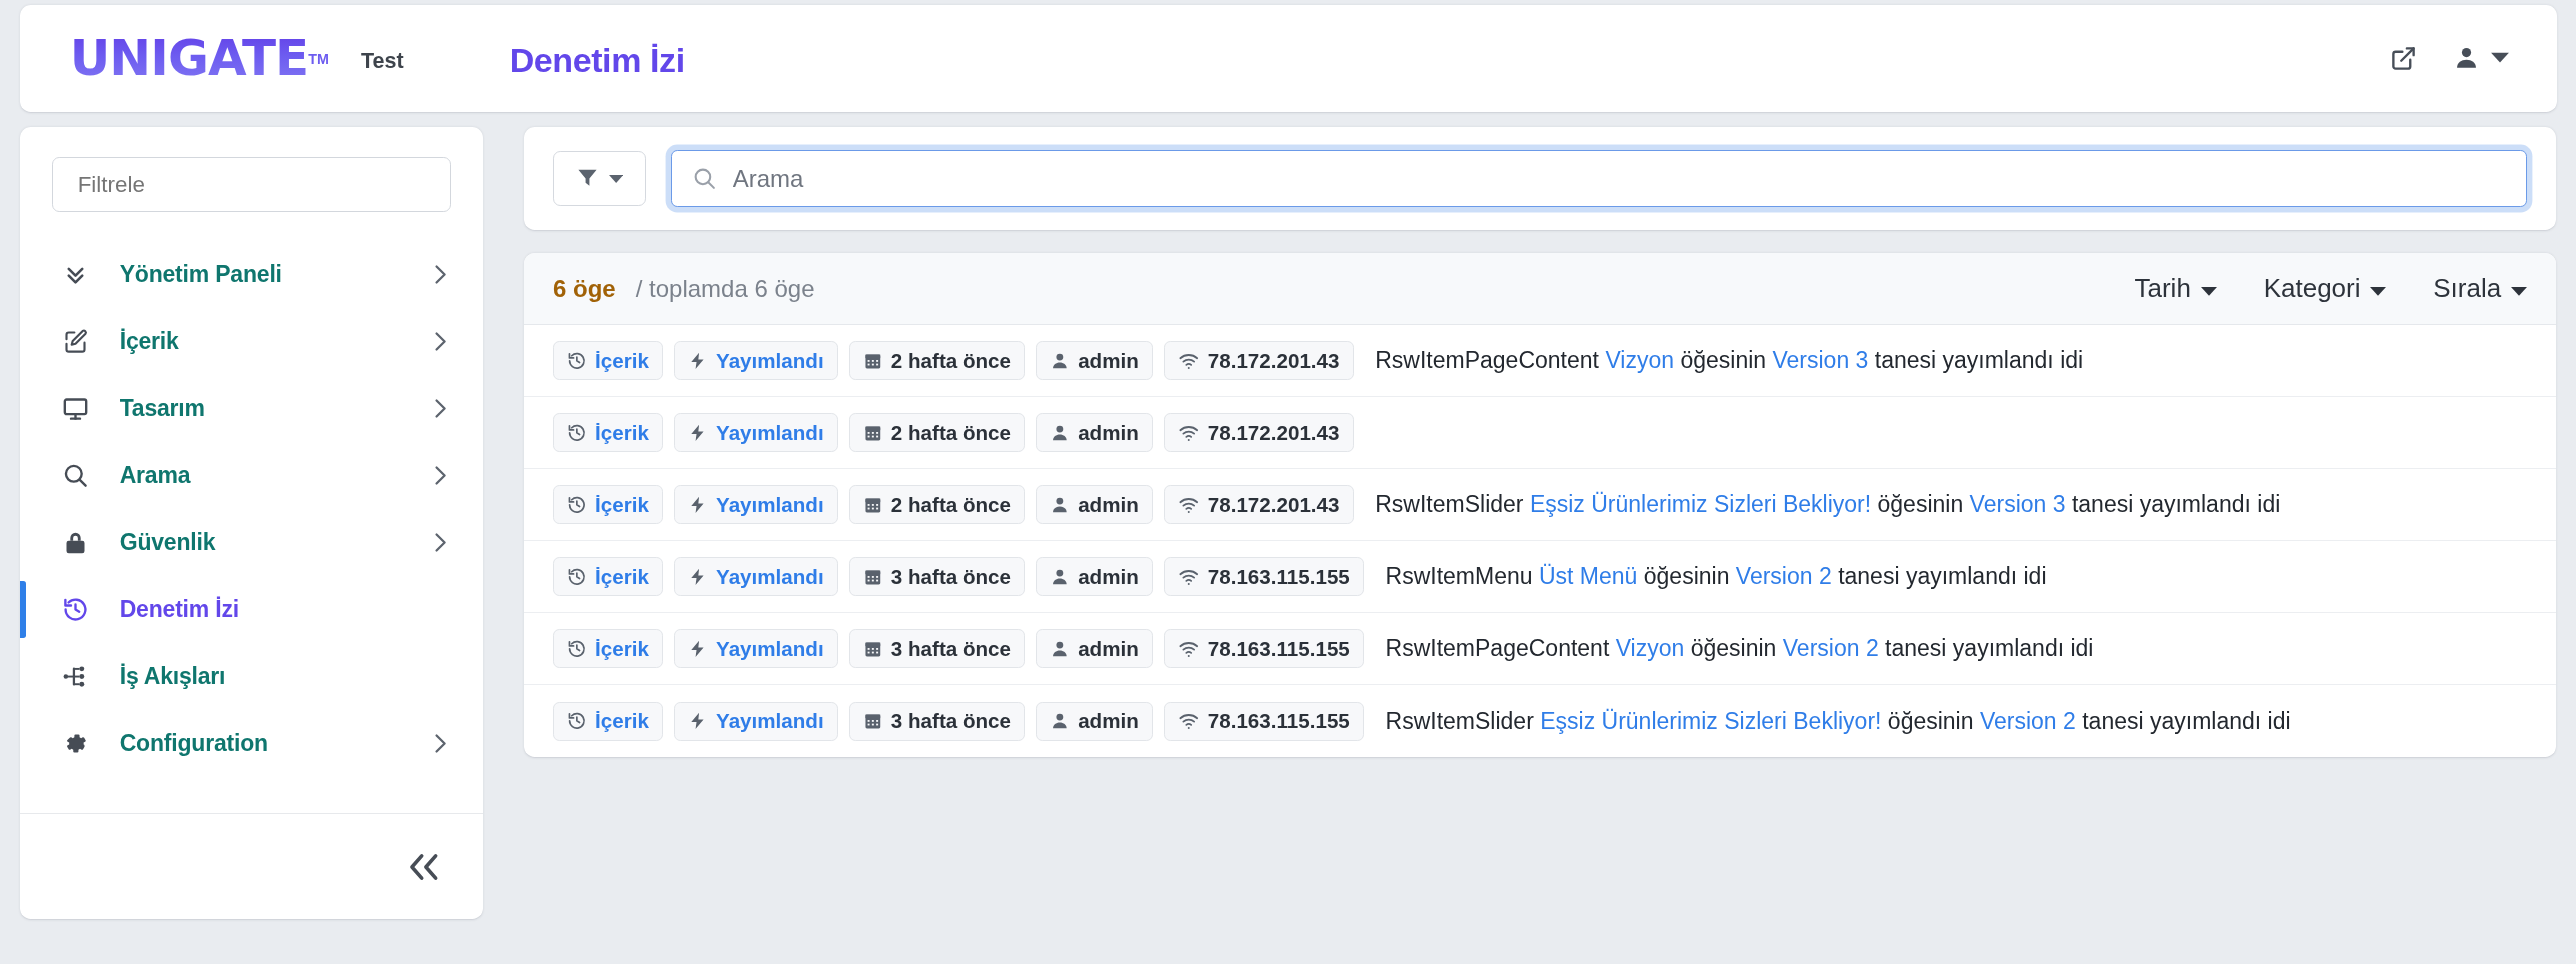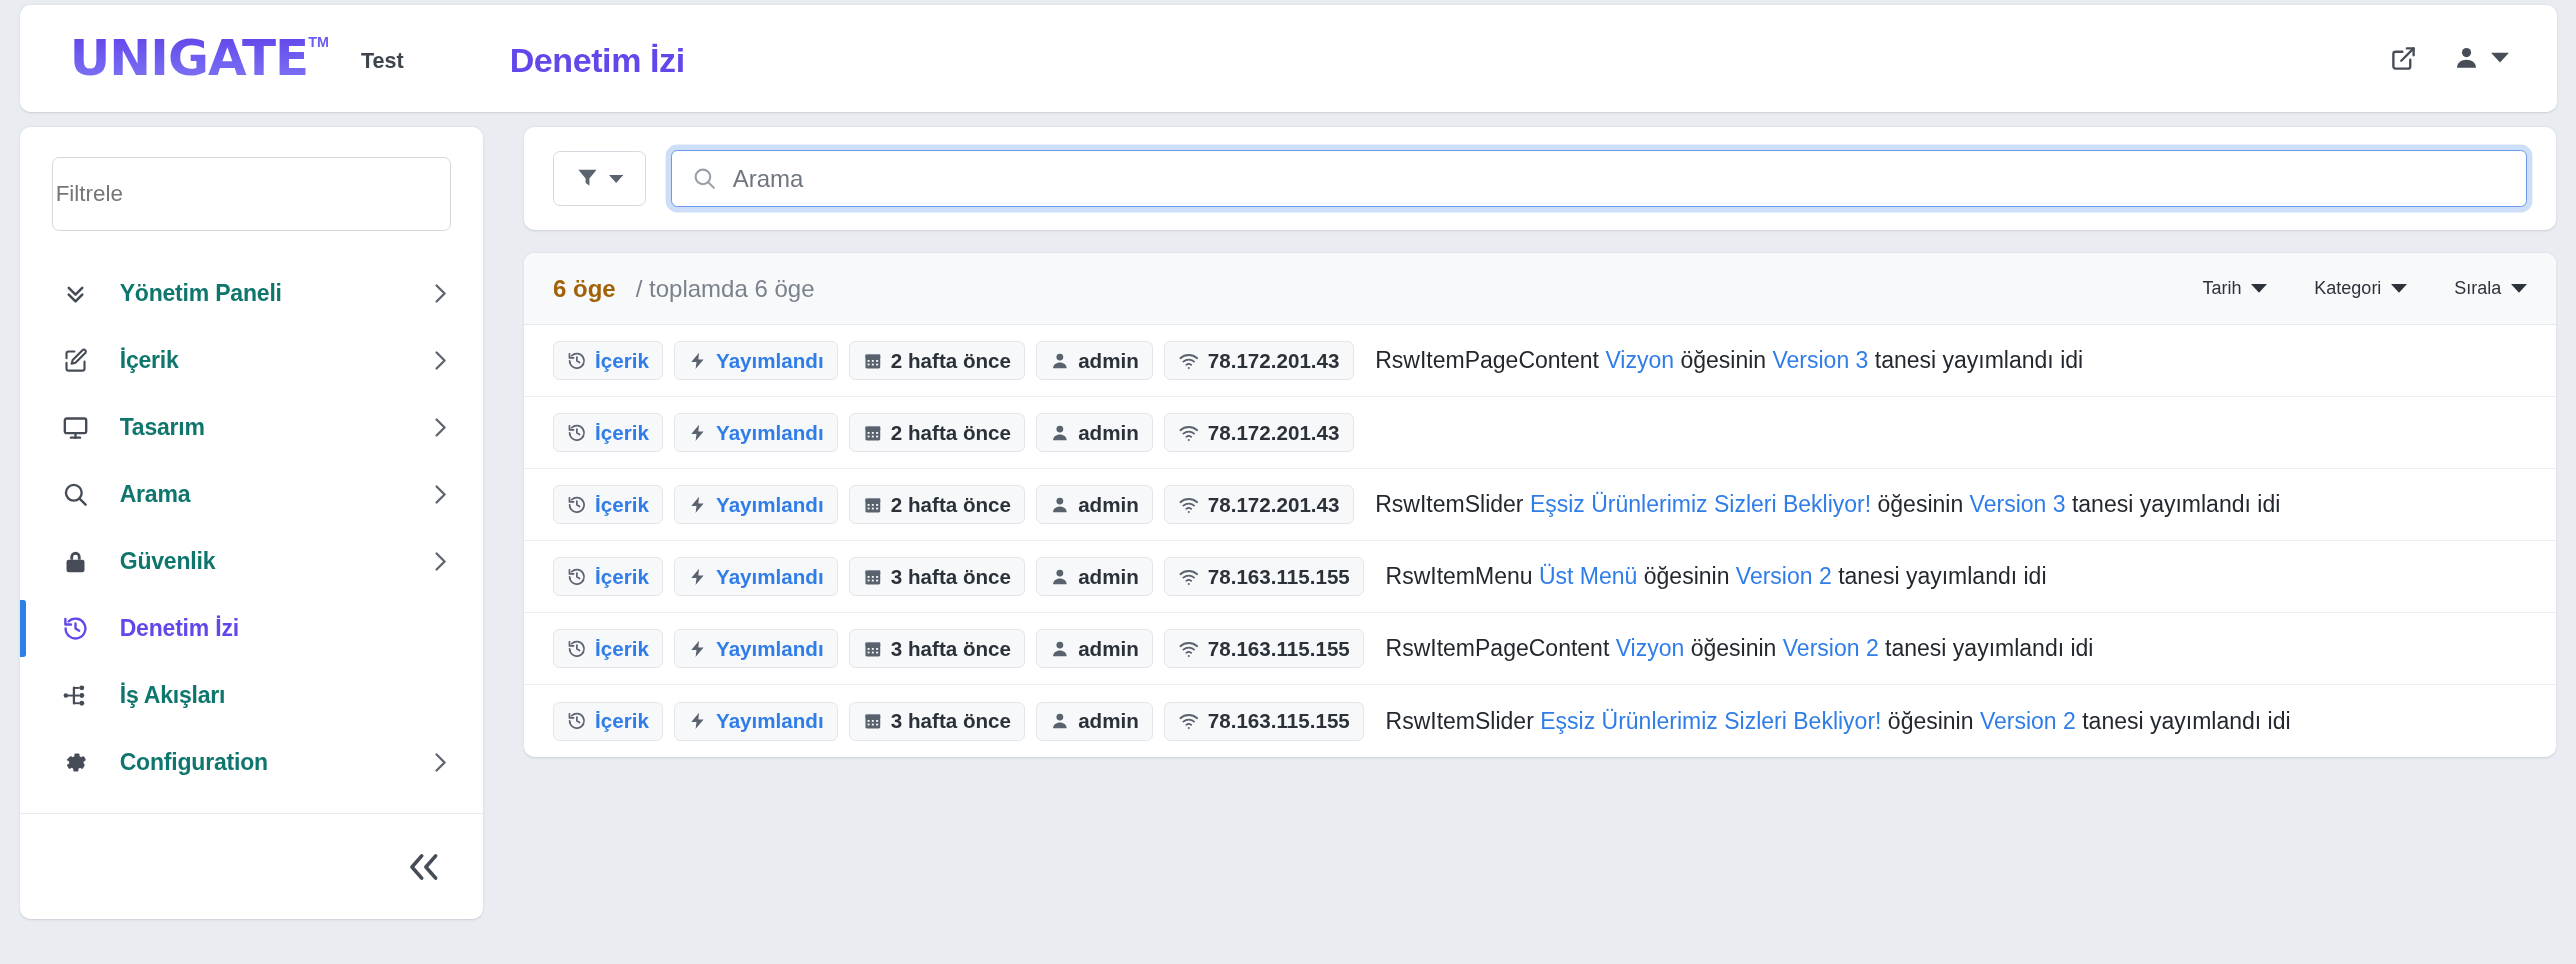--- a/index.html
+++ b/index.html
@@ -15,21 +15,21 @@
   .topbar {
     position: absolute; left: 19.7px; top: 5.4px;
     width: 2537px; height: 107px;
     background: #ffffff;
     border-radius: 10.7px;
     box-shadow: 0 0.9px 2.7px rgba(20,30,50,.10), 0 0.9px 0.9px rgba(20,30,50,.04);
     display: flex; align-items: center;
   }
   .logo-wrap {
     margin-left: 52px;
-    display: flex; align-items: flex-start;
+    display: flex; align-items: center;
     position: relative;
   }
   .logo-text {
     font-family: "DejaVu Sans", sans-serif;
     font-size: 49px;
     font-weight: 700;
     letter-spacing: -0.9px;
     background: linear-gradient(180deg, #6443e8 0%, #6d5cf0 45%, #7f74f2 100%);
     -webkit-background-clip: text;
     background-clip: text;
@@ -65,25 +65,25 @@
     position: absolute; left: 19.7px; top: 127px;
     width: 463px; height: 792px;
     background: #ffffff;
     border-radius: 10.7px;
     box-shadow: 0 0.9px 2.7px rgba(20,30,50,.10), 0 0.9px 0.9px rgba(20,30,50,.04);
     display: flex; flex-direction: column;
     overflow: hidden;
   }
   .filter-box {
     margin: 30px 32px 0 32px;
-    height: 74px;
+    height: 55px;
     border: 0.9px solid #d3d7dd;
     border-radius: 7.2px;
     display: flex; align-items: center;
-    padding: 0 3px;
+    padding: 0 25px;
     font-size: 22.4px; color: #0f172a;
     background: #fff;
   }
   .nav { margin-top: 29px; }
   .nav-item {
     position: relative;
     display: flex; align-items: center;
     height: 67px;
     padding-left: 39px; padding-right: 34px;
     cursor: pointer;
@@ -161,21 +161,21 @@
     height: 72px;
     border-bottom: 0.9px solid #e5e8ec;
     display: flex; align-items: center;
     padding: 0 29px;
   }
   .count-strong { font-size: 24px; font-weight: 700; color: #a16207; }
   .count-soft { font-size: 24px; color: #7b828c; margin-left: 20px; }
   .head-actions { margin-left: auto; display: flex; align-items: center; gap: 47px; }
   .head-drop {
     display: flex; align-items: center; gap: 9.8px;
-    font-size: 18px; color: #2d333b; cursor: pointer;
+    font-size: 26px; color: #2d333b; cursor: pointer;
   }
 
   .row {
     display: flex; align-items: center;
     height: 72px;
     padding: 0 29px;
     border-bottom: 0.9px solid #eceef1;
   }
   .row:last-child { border-bottom: none; }
   .badge {

